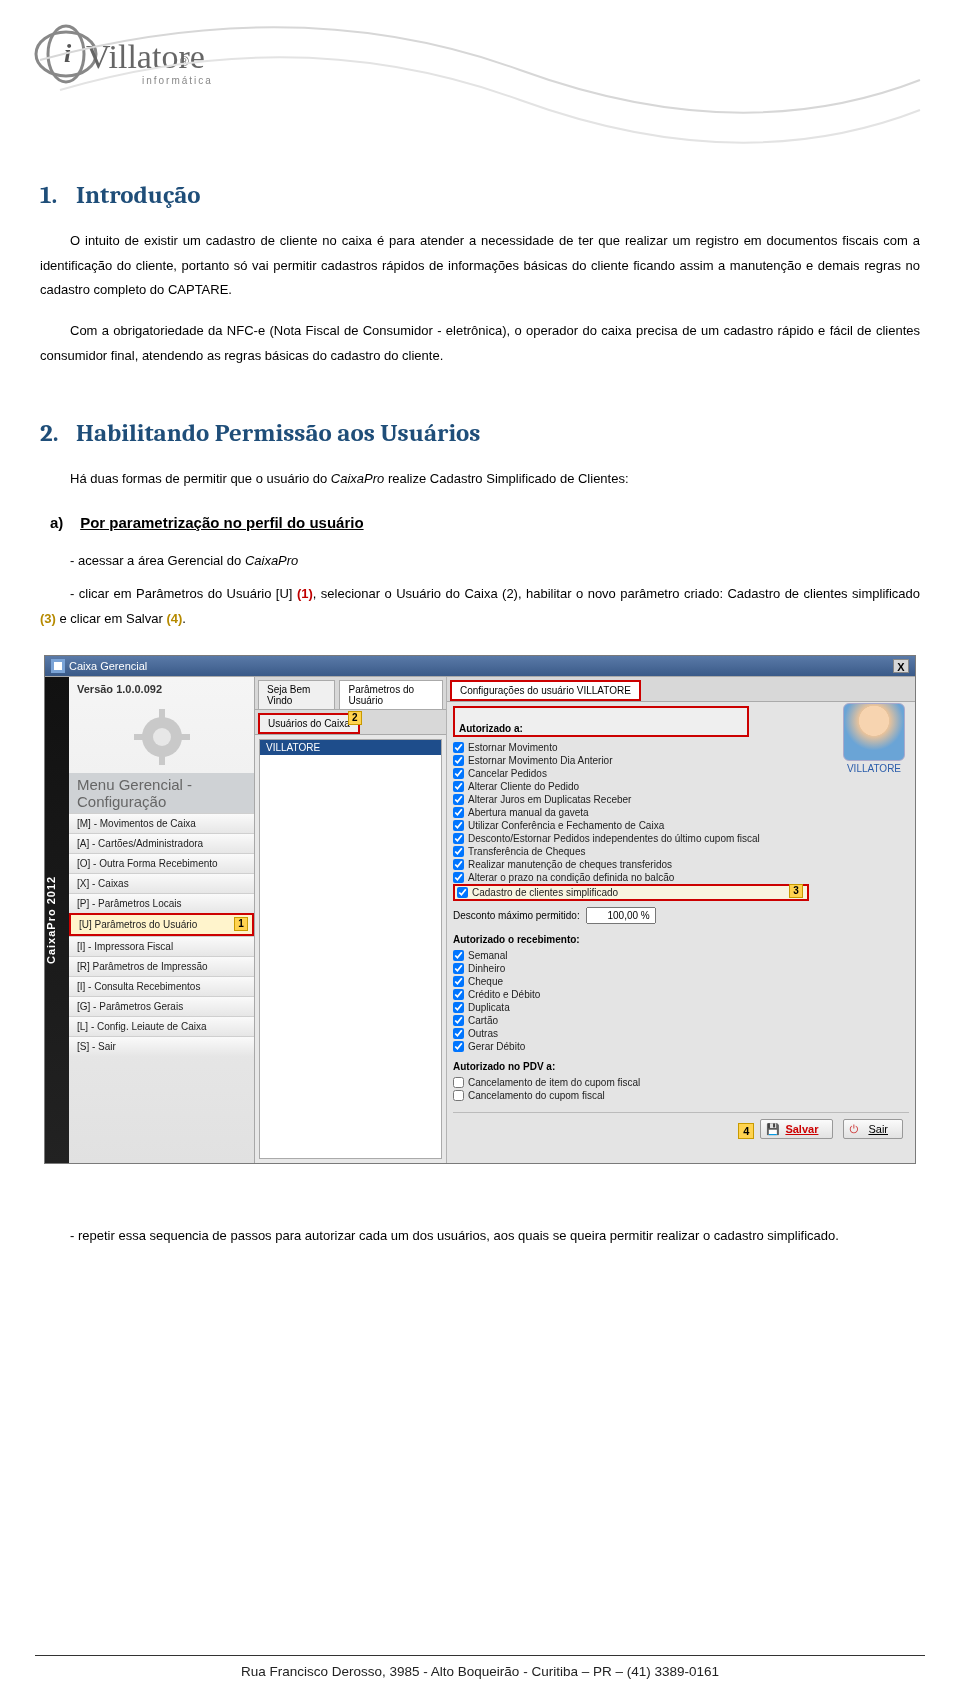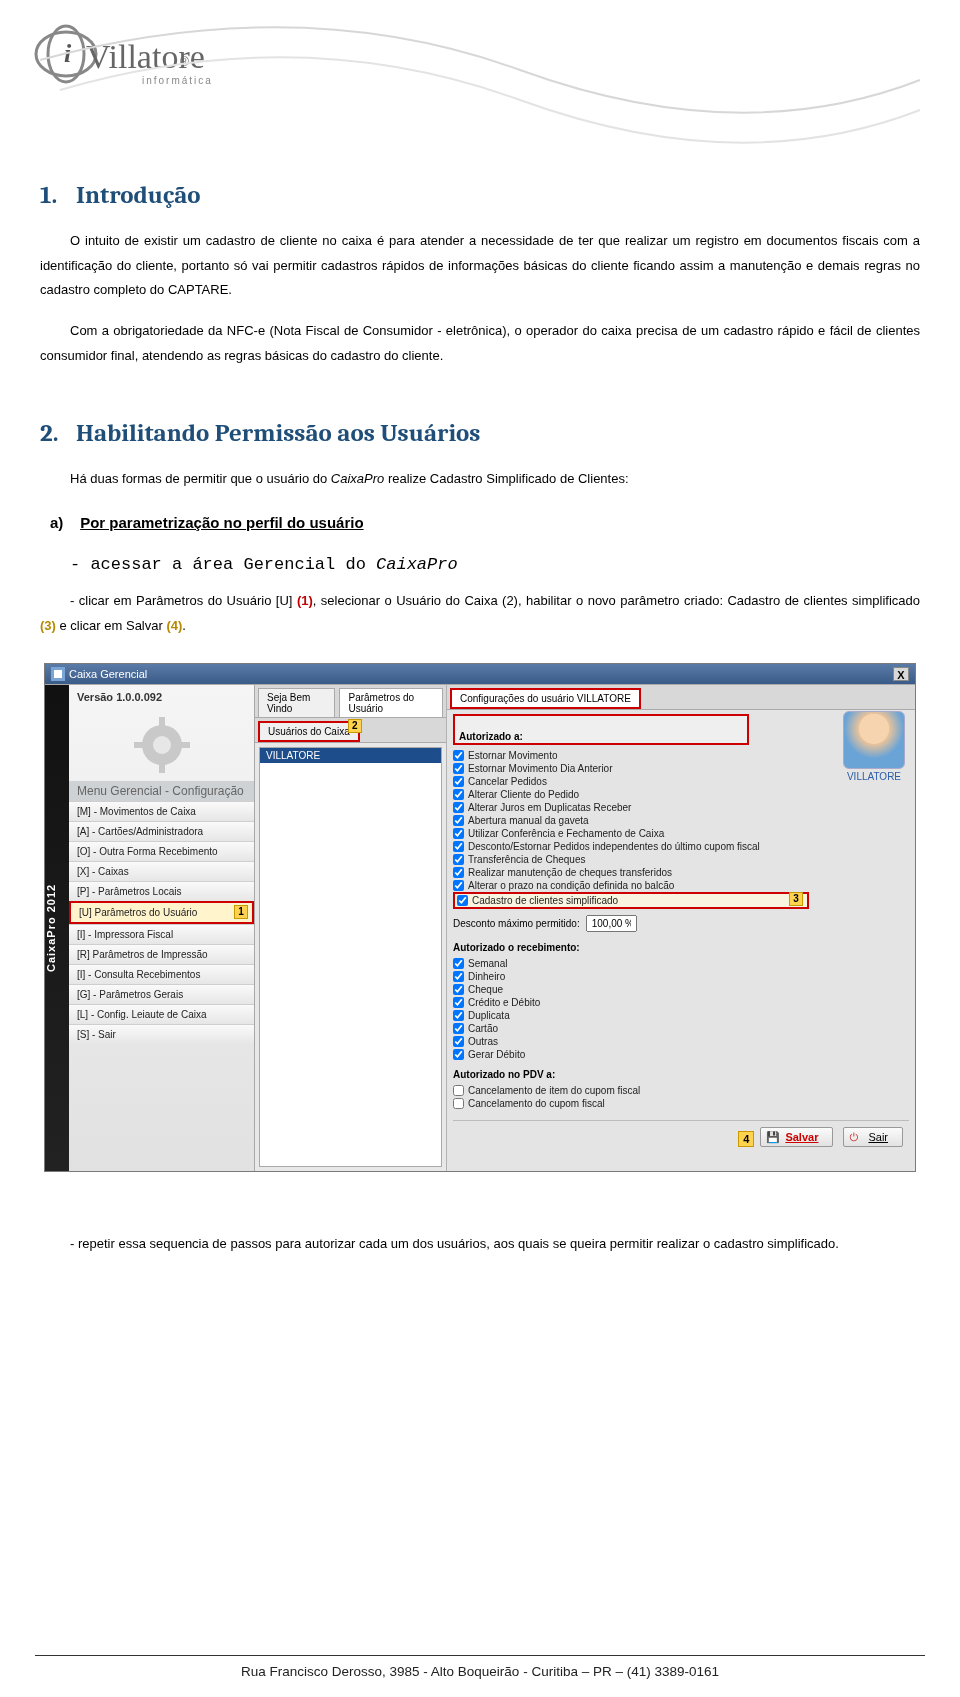--- a/index.html
+++ b/index.html
@@ -10,39 +10,39 @@
 
   .content { padding: 130px 40px 0 40px; }
 
   h1.doc-title { color: #1F4E79; font-family: "Cambria", Georgia, serif; font-size: 25px; font-weight: bold; margin: 50px 0 20px 0; }
   h1.doc-title .num { display: inline-block; width: 36px; }
   p.body { font-size: 13px; line-height: 1.9; text-align: justify; margin: 0 0 16px 0; text-indent: 30px; }
 
   a.sublink { text-decoration: underline; font-weight: bold; color: #000; }
   .step-a { font-size: 15px; font-weight: bold; margin: 22px 0 18px 10px; }
   .step-a .letter { display: inline-block; width: 26px; }
-  .bullet { font-size: 17px; line-height: 1.9; margin: 0 0 8px 30px; font-family: Liberation Mono, monospace; }
+  .bullet { font-size: 13px; line-height: 1.9; margin: 0 0 8px 30px; }
 
   .hl-red { color: #C00000; font-weight: bold; }
   .hl-yellow { color: #B68A00; font-weight: bold; }
 
   
   .shot { margin: 24px auto 0 auto; width: 872px; border: 1px solid #7a7a7a; font-size: 11px; background: #e3e3e3; position: relative; }
   .shot .titlebar { background: linear-gradient(#5a7aa8,#3a5a88); color: #fff; height: 20px; display: flex; align-items: center; padding: 0 6px; justify-content: space-between; }
   .shot .titlebar .tb-left { display: flex; gap: 4px; align-items: center; }
   .shot .titlebar .close { width: 16px; height: 14px; background: #d8d8d8; color: #000; text-align: center; line-height: 14px; border: 1px solid #888; font-weight: bold; }
 
   .shot-body { display: flex; background: #e8e8e8; border-top: 1px solid #aaa; }
 
   
   .sideband { width: 24px; background: linear-gradient(#222,#111); writing-mode: vertical-rl; transform: rotate(180deg); color: #fff; font-weight: bold; font-family: "Trebuchet MS", sans-serif; letter-spacing: 1px; text-align: center; padding: 8px 0; }
   .side { width: 186px; background: linear-gradient(#f5f5f5,#e1e1e1); border-right: 1px solid #a8a8a8; }
   .side .version { font-weight: bold; font-size: 11px; padding: 6px 8px; color: #333; }
   .side .gear { height: 72px; display: flex; justify-content: center; align-items: center; }
-  .side .sechead { background: #cfd2d5; padding: 3px 8px; font-size: 12px; color: #666; }
+  .side .sechead { background: #cfd2d5; padding: 3px 8px; font-size: 15px; color: #666; }
   .menu { }
   .menu .item { padding: 4px 8px; font-size: 10px; color: #222; border-top: 1px solid #cfcfcf; background: linear-gradient(#fafafa,#e6e6e6); position: relative; }
   .menu .item.hl { border: 2px solid #c00; background: #fff4cc; }
   .menu .tag { position: absolute; right: 4px; top: 2px; width: 14px; height: 14px; background: #ffd34f; border: 1px solid #c89a00; color: #000; font-weight: bold; font-size: 10px; text-align: center; line-height: 12px; }
 
   
   .main { flex: 1; display: flex; background: #e9e9e9; }
   .center { width: 192px; background: #e8e8e8; border-right: 1px solid #b3b3b3; }
   .tabs { display: flex; gap: 4px; padding: 3px 3px 0 3px; background: #d8d8d8; border-bottom: 1px solid #aaa; }
   .tabs .tab { padding: 3px 8px; background: #f0f0f0; border: 1px solid #aaa; border-bottom: none; font-size: 10px; position: relative; }
@@ -54,21 +54,21 @@
 
   .right { flex: 1; background: #e4e4e4; padding: 4px 6px 8px 6px; position: relative; }
   .right .tabs { margin: -4px -6px 4px -6px; }
   .right .grouphead { font-weight: bold; font-size: 10px; margin: 2px 0 4px 0; }
   .right .grouphead.hl { border: 2px solid #c00; padding: 15px 4px 1px 4px; background: #efefef; display: block; }
   .chk { display: flex; align-items: center; gap: 4px; font-size: 10px; padding: 1px 0; color: #222; }
   .chk input { width: 11px; height: 11px; }
   .chk.hl { border: 2px solid #c00; padding-left: 2px; position: relative; background: #f8f4e0; }
   .chk .tag { position: absolute; right: 4px; top: -2px; width: 14px; height: 14px; background: #ffd34f; border: 1px solid #c89a00; font-weight: bold; font-size: 10px; text-align: center; line-height: 12px; color: #000; }
   .discount { font-size: 10px; display: flex; align-items: center; gap: 6px; margin: 6px 0 10px 0; }
-  .discount input { width: 51px; text-align: right; padding: 1px 4px; font-size: 10px; }
+  .discount input { width: 70px; text-align: right; padding: 1px 4px; font-size: 10px; }
 
   .avatar { position: absolute; top: 26px; right: 10px; text-align: center; color: #2a5caa; font-size: 10px; }
   .avatar .face { width: 62px; height: 58px; border: 1px solid #aac; border-radius: 6px; background: radial-gradient(circle at 50% 30%, #f7d4b0 30%, #e9c39b 31%, #6aa4d6 60%); margin-bottom: 2px; }
 
   .btnbar { display: flex; justify-content: flex-end; gap: 10px; margin-top: 10px; padding: 6px 6px 4px 0; border-top: 1px solid #bbb; position: relative; }
   .btnbar .btn { padding: 3px 14px 3px 24px; border: 1px solid #999; background: linear-gradient(#fbfbfb,#e2e2e2); font-size: 11px; border-radius: 2px; position: relative; cursor: pointer; }
   .btnbar .btn .glyph { position: absolute; left: 5px; top: 3px; }
   .btnbar .tag { position: absolute; left: -22px; top: 4px; width: 16px; height: 16px; background: #ffd34f; border: 1px solid #c89a00; font-weight: bold; font-size: 11px; text-align: center; line-height: 14px; color: #000; }
   .btnbar .btn.save span.txt { color: #c00; font-weight: bold; text-decoration: underline; }
   .btnbar .btn.exit span.txt { text-decoration: underline; }

